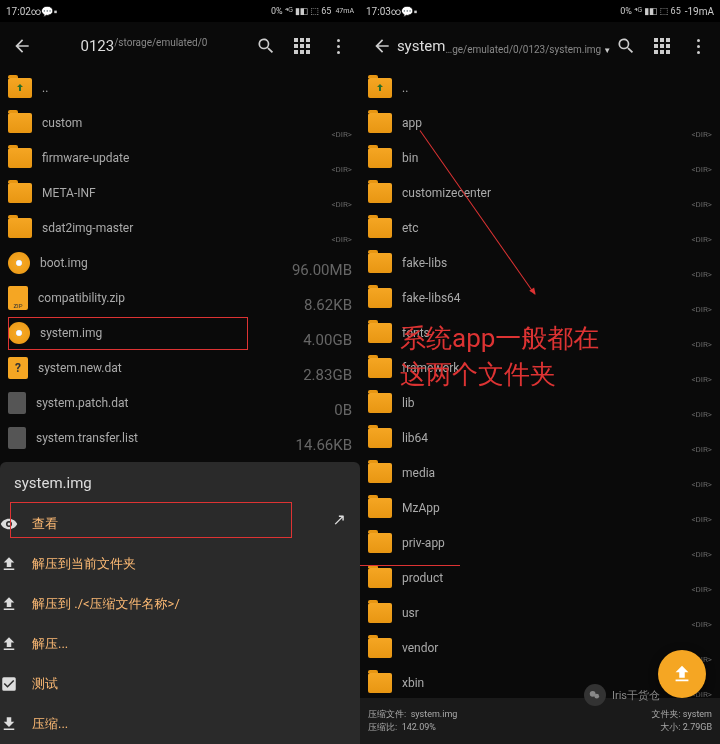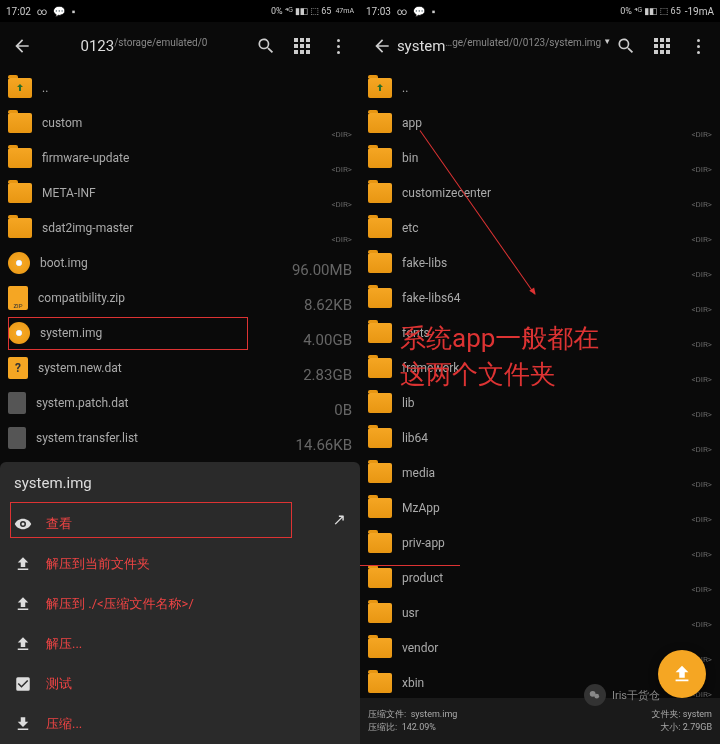--- a/index.html
+++ b/index.html
@@ -1,19 +1,19 @@
 <!DOCTYPE html>
 <html><head>
 <meta charset="utf-8">
 <style>
 * { margin: 0; padding: 0; box-sizing: border-box; }
 body { background: #000; font-family: -apple-system, Roboto, sans-serif; width: 720px; height: 744px; overflow: hidden; position: relative; }
 .screen { width: 360px; height: 744px; background: #0a0a0a; float: left; position: relative; overflow: hidden; }
 .statusbar { height: 22px; background: #000; color: #ccc; font-size: 10px; display: flex; align-items: center; padding: 0 6px; justify-content: space-between; }
-.statusbar-left { display: flex; align-items: center; gap: 6px; }
+.statusbar-left { display: flex; align-items: center; }
 .statusbar-right { display: flex; align-items: center; gap: 4px; font-size: 9px; }
 .appbar { height: 48px; background: #0a0a0a; display: flex; align-items: center; padding: 0 4px; }
 .appbar-back { width: 36px; height: 36px; display: flex; align-items: center; justify-content: center; color: #ccc; }
 .appbar-titles { flex: 1; display: flex; flex-direction: row; justify-content: center; min-width: 0; }
 .appbar-title { color: #ddd; font-size: 15px; font-weight: 400; }
 .appbar-path { color: #888; font-size: 10px; white-space: nowrap; overflow: hidden; text-overflow: ellipsis; }
 .appbar-actions { display: flex; align-items: center; }
 .appbar-actions > div { width: 36px; height: 36px; display: flex; align-items: center; justify-content: center; color: #ccc; }
 .grid-icon { display: grid; grid-template-columns: 4px 4px 4px; grid-template-rows: 4px 4px 4px; gap: 2px; }
 .grid-icon span { background: #ccc; }
@@ -31,21 +31,21 @@
 .zip-icon { width: 20px; height: 24px; background: #f5a623; border-radius: 2px; position: relative; }
 .zip-icon::after { content: 'ZIP'; position: absolute; bottom: 1px; left: 0; right: 0; text-align: center; font-size: 6px; color: #333; }
 .file-icon { width: 18px; height: 22px; background: #555; border-radius: 2px; position: relative; }
 .file-q { width: 20px; height: 22px; background: #f5a623; border-radius: 2px; display: flex; align-items: center; justify-content: center; color: #333; font-size: 12px; font-weight: bold; }
 .row-name { color: #aaa; font-size: 12px; flex: 1; }
 .row-size { color: #666; font-size: 15px; position: absolute; right: 8px; bottom: 1px; text-align: center; }
 .row-dir { color: #666; font-size: 8px; position: absolute; right: 8px; bottom: 1px; }
 .highlight-red { border: 1px solid #d33; position: absolute; pointer-events: none; }
 .sheet { position: absolute; bottom: 0; left: 0; right: 0; background: #2a2a2a; border-radius: 6px 6px 0 0; }
 .sheet-title { color: #ddd; font-size: 15px; padding: 12px 14px; }
-.sheet-item { height: 40px; display: flex; align-items: center; padding: 0 14px; color: #ef4444; font-size: 13px; gap: 14px; }
+.sheet-item { height: 40px; display: flex; align-items: center; padding: 0 0; color: #fdba74; font-size: 13px; gap: 14px; }
 .sheet-item svg { width: 18px; height: 18px; flex-shrink: 0; }
 .sheet-open { position: absolute; right: 14px; top: 48px; color: #ddd; }
 .fab { position: absolute; bottom: 46px; right: 14px; width: 48px; height: 48px; background: #f5a623; border-radius: 50%; display: flex; align-items: center; justify-content: center; box-shadow: 0 2px 8px rgba(0,0,0,.5); }
 .footer { position: absolute; bottom: 0; left: 0; right: 0; background: #1a1a1a; padding: 10px 8px; color: #aaa; font-size: 9px; }
 .footer-row { display: flex; justify-content: space-between; line-height: 13px; }
 .overlay-text { position: absolute; color: #d33; font-size: 26px; font-weight: 400; line-height: 36px; pointer-events: none; z-index: 10; }
 .arrow-line { position: absolute; background: #d33; height: 1px; transform-origin: left center; pointer-events: none; z-index: 9; }
 .arrow-line::after { content: ''; position: absolute; right: -1px; top: -3px; border-left: 7px solid #d33; border-top: 3.5px solid transparent; border-bottom: 3.5px solid transparent; }
 .wechat { position: absolute; bottom: 38px; right: 60px; display: flex; align-items: center; gap: 6px; color: #888; font-size: 11px; z-index: 20; }
 .wechat-icon { width: 22px; height: 22px; background: #333; border-radius: 50%; display: flex; align-items: center; justify-content: center; }
@@ -230,21 +230,21 @@
     </div>
   </div>
   <div class="appbar">
     <div class="appbar-back">
       <svg viewBox="0 0 24 24" width="20" height="20" fill="#ccc">
           <path d="M20 11H7.8l5.6-5.6L12 4l-8 8 8 8 1.4-1.4L7.8 13H20z"></path>
         </svg>
     </div>
     <div class="appbar-titles">
       <div class="appbar-title">system</div>
-      <div style="display:flex;align-items:flex-start">
+      <div style="display:flex;align-items:flex-end">
           <div class="appbar-path">…ge/emulated/0/0123/system.img</div>
           <span class="dropdown-arrow">▼</span>
         </div>
     </div>
     <div class="appbar-actions">
       <div>
           <svg viewBox="0 0 24 24" width="20" height="20" fill="#ccc">
             <path d="M15.5 14h-.8l-.3-.3a6.5 6.5 0 10-.7.7l.3.3v.8l5 5 1.5-1.5-5-5zm-6 0a4.5 4.5 0 110-9 4.5 4.5 0 010 9z"></path>
           </svg>
         </div>

